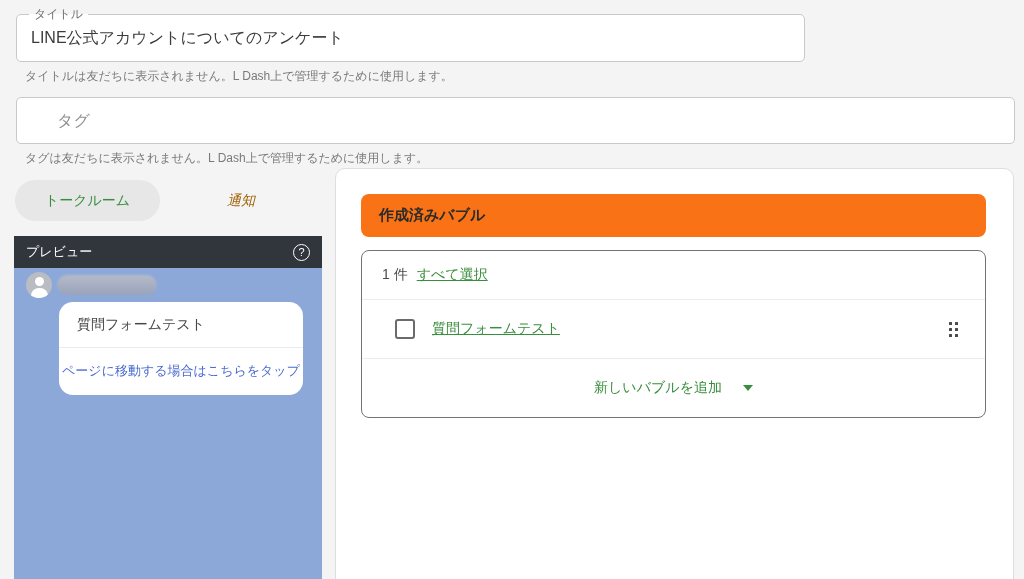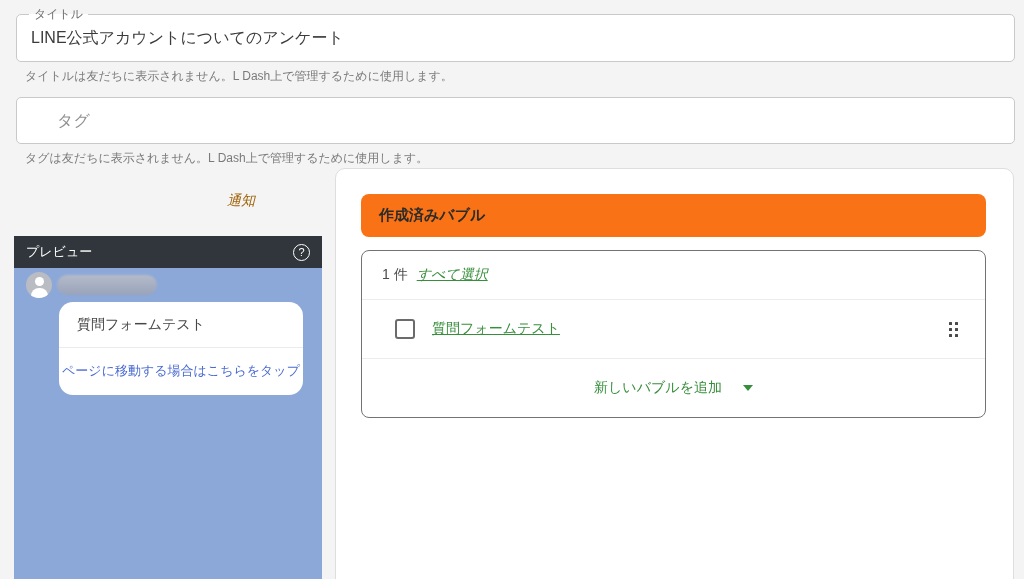--- a/index.html
+++ b/index.html
@@ -6,21 +6,21 @@
   html,body { background:#e9e9ea; }
   .page {
     position:relative; width:1024px; height:579px; overflow:hidden;
     background:#f4f4f5;
     font-family:"Liberation Sans","DejaVu Sans",sans-serif;
     color:#3c3c3c;
   }
 
   
   .field { position:absolute; background:#fff; border:1px solid #c9c9c9; border-radius:5px; }
-  .field-title { left:16px; top:14px; width:999px; height:48px; }
+  .field-title { left:16px; top:14px; width:789px; height:48px; }
   .field-tag   { left:16px; top:97px; width:999px; height:47px;padding-left:26px; }
   .float-label {
     position:absolute; top:-9px; left:12px; padding:0 5px;
     font-size:12px; color:#6f6f6f; line-height:17px;
     background:linear-gradient(#f4f4f5 50%, #ffffff 50%);
   }
   .text-input {
     width:100%; height:100%; border:none; outline:none; background:transparent;
     font-family:inherit; font-size:16px; color:#3b3b3b; padding:0 14px;
   }
@@ -65,21 +65,21 @@
   .panel-header { position:absolute; left:25px; top:25px; width:625px; height:43px;
                   background:#f97316; border-radius:8px; display:flex; align-items:center;
                   padding:0 18px; font-size:15px; font-weight:bold; color:#2b2b2b; }
   .list-box { position:absolute; left:25px; top:81px; width:625px; height:168px;
               background:#fff; border:1px solid #737373; border-radius:8px; overflow:hidden; }
   .row { display:flex; align-items:center; }
   .row-select { height:49px; padding:0 20px; border-bottom:1px solid #ececec; font-size:14px; color:#4a4a4a; }
   .row-item   { height:59px; padding:0 27px 0 33px; border-bottom:1px solid #ececec; }
   .row-add    { height:58px; justify-content:center; }
   .green-link { color:#388e3c; text-decoration:underline; font-size:14px; cursor:pointer; }
-  .row-select .green-link { margin-left:9px;font-style:italic; }
+  .row-select .green-link { margin-left:9px; }
   .cb { appearance:none; -webkit-appearance:none; width:20px; height:20px; border:2px solid #6b6b6b;
         border-radius:3px; background:#fff; cursor:pointer; }
   .row-item .green-link { margin-left:17px; }
   .drag { margin-left:auto; display:grid; grid-template-columns:3px 3px; grid-auto-rows:3px;
           gap:3px; cursor:grab; }
   .drag i { width:3px; height:3px; background:#4a4a4a; border-radius:0.5px; }
   .add-btn { display:flex; align-items:center; gap:21px; background:none; border:none;
              font-family:inherit; font-size:14px; color:#388e3c; cursor:pointer; }
   .caret { width:0; height:0; border-left:5px solid transparent; border-right:5px solid transparent;
            border-top:6px solid #388e3c; }
@@ -93,20 +93,23 @@
     <span class="float-label">タイトル</span>
     <input type="text" class="text-input" value="LINE公式アカウントについてのアンケート" style="">
   </div>
   <div class="helper helper1">タイトルは友だちに表示されません。L Dash上で管理するために使用します。</div>
 
   <div class="field field-tag">
     <input type="text" class="text-input" placeholder="タグ" style="">
   </div>
   <div class="helper helper2">タグは友だちに表示されません。L Dash上で管理するために使用します。</div>
 
+  <div class="tab tab-active">
+    <span>トークルーム</span>
+  </div>
   <div class="tab tab-plain">
     <span>通知</span>
   </div>
 
   <div class="preview">
     <div class="preview-header">
       <span>プレビュー</span>
       <span class="help-circle">
         <span>?</span>
       </span>

